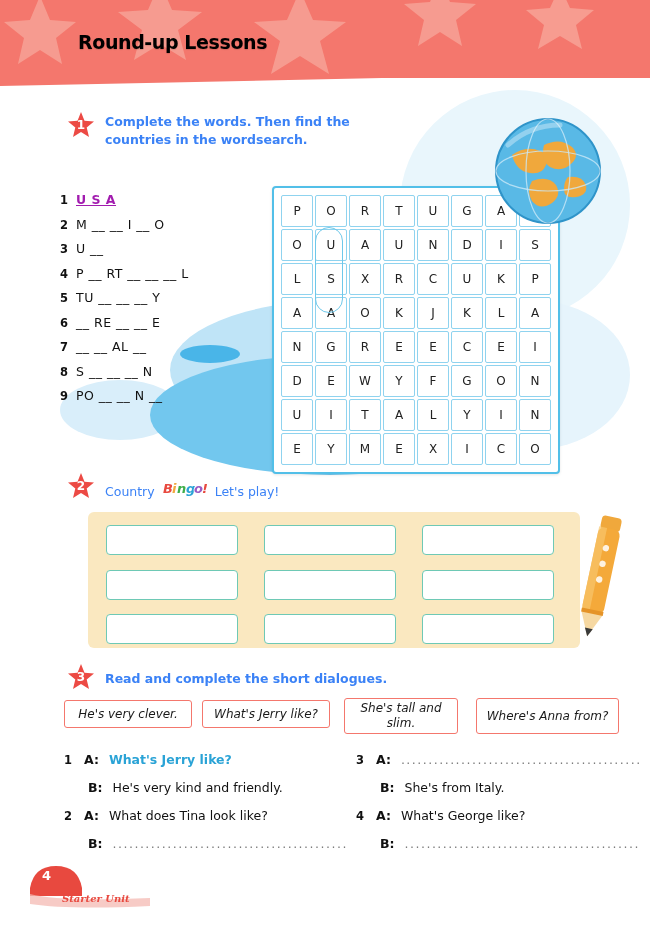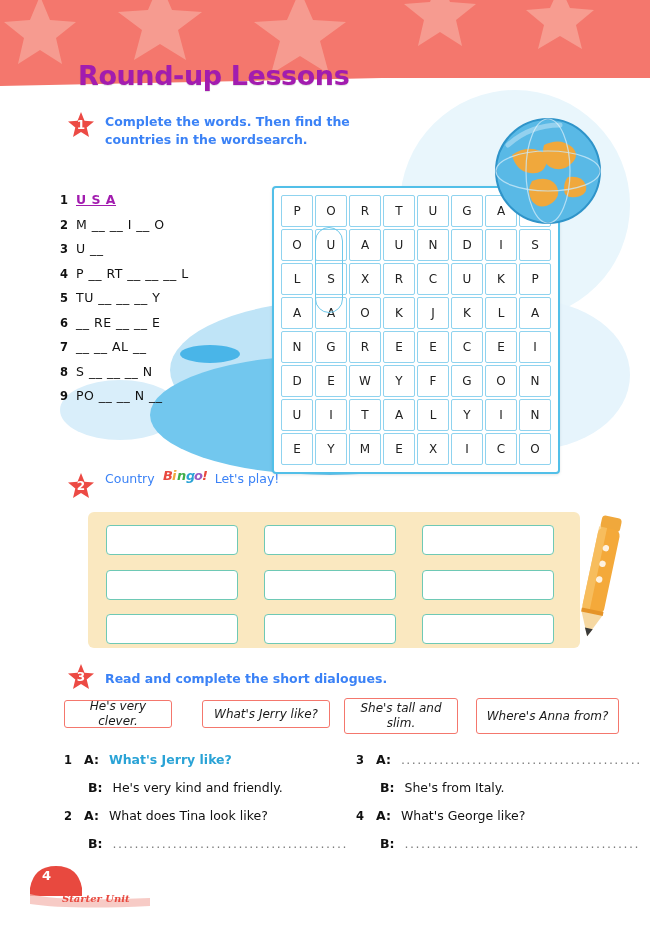--- a/index.html
+++ b/index.html
@@ -35,24 +35,24 @@
   .band-bg2 {
     position: absolute;
     top: 0; left: 0;
     width: 650px;
     height: 78px;
     background: #f4776d;
   }
   .title {
     position: absolute;
     left: 78px;
-    top: 60px;
-    font-size: 27px;
+    top: 31px;
+    font-size: 19px;
     font-weight: bold;
-    color: #a21caf;
+    color: #000000;
     letter-spacing: -0.4px;
     font-family: "DejaVu Sans", sans-serif;
     text-shadow: 0 1px 1px rgba(0,0,0,.12);
   }
 
   
   .blob {
     position: absolute;
     border-radius: 50%;
     background: #d8edfa;
@@ -402,21 +402,21 @@
     <path d="M16 30 q22 -20 52 -20" fill="none" stroke="#ffffff" stroke-width="5" opacity=".35" stroke-linecap="round"></path>
   </svg>
 </div>
 
 <div class="num-star" style="left:68px; top:473px;">
   <svg width="26" height="26" viewBox="0 0 26 26">
     <polygon points="13,0 16.5,8.7 26,9.4 18.7,15.6 21,25 13,19.9 5,25 7.3,15.6 0,9.4 9.5,8.7" fill="#ec4a44"></polygon>
   </svg>
   <span>2</span>
 </div>
-<div class="instr" style="left:105px; top:466px; font-weight:normal;">
+<div class="instr" style="left:105px; top:479px; font-weight:normal;">
   <span>Country</span>
   <span style="display:inline-block; transform:translateY(1px); margin:0 3px;">
     <svg width="46" height="17" viewBox="0 0 46 17">
       <g font-family="DejaVu Sans" font-size="13" font-weight="bold" font-style="italic">
         <text x="1" y="13" fill="#e8493f" stroke="#ffffff" stroke-width="1.6" paint-order="stroke">B</text>
         <text x="10" y="13" fill="#f0a83c" stroke="#ffffff" stroke-width="1.6" paint-order="stroke">i</text>
         <text x="15" y="13" fill="#3fae4a" stroke="#ffffff" stroke-width="1.6" paint-order="stroke">n</text>
         <text x="24" y="13" fill="#2aa3d6" stroke="#ffffff" stroke-width="1.6" paint-order="stroke">g</text>
         <text x="32" y="13" fill="#9a5cc4" stroke="#ffffff" stroke-width="1.6" paint-order="stroke">o</text>
         <text x="40" y="13" fill="#e8493f" stroke="#ffffff" stroke-width="1.6" paint-order="stroke">!</text>
@@ -454,21 +454,21 @@
 </div>
 
 <div class="num-star" style="left:68px; top:664px;">
   <svg width="26" height="26" viewBox="0 0 26 26">
     <polygon points="13,0 16.5,8.7 26,9.4 18.7,15.6 21,25 13,19.9 5,25 7.3,15.6 0,9.4 9.5,8.7" fill="#ec4a44"></polygon>
   </svg>
   <span>3</span>
 </div>
 <div class="instr" style="left:105px; top:670px;text-align:right;">Read and complete the short dialogues.</div>
 
-<div class="phrase" style="left:64px;  top:700px; width:108px; height:28px;">He's very clever.</div>
+<div class="phrase" style="left:64px;  top:700px; width:128px; height:28px;">He's very clever.</div>
 <div class="phrase" style="left:202px; top:700px; width:128px; height:28px;">What's Jerry like?</div>
 <div class="phrase" style="left:344px; top:698px; width:114px; height:36px;">She's tall and slim.</div>
 <div class="phrase" style="left:476px; top:698px; width:143px; height:36px;">Where's Anna from?</div>
 
 <div class="dlg" style="left:64px; top:752px;">
   <span class="n">1</span>
   <span class="spk" style="margin-left:8px;">A:</span>
   <span class="ans-blue" style="margin-left:6px;">What's Jerry like?</span>
 </div>
 <div class="dlg" style="left:88px; top:780px;">

